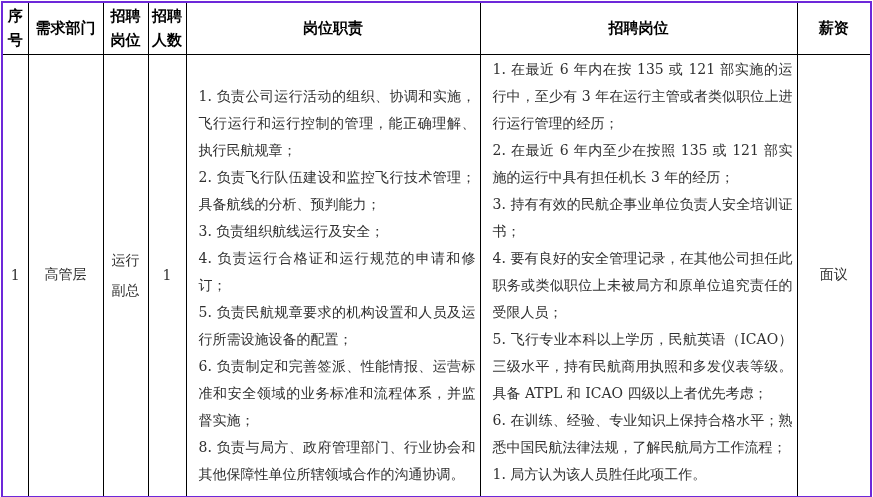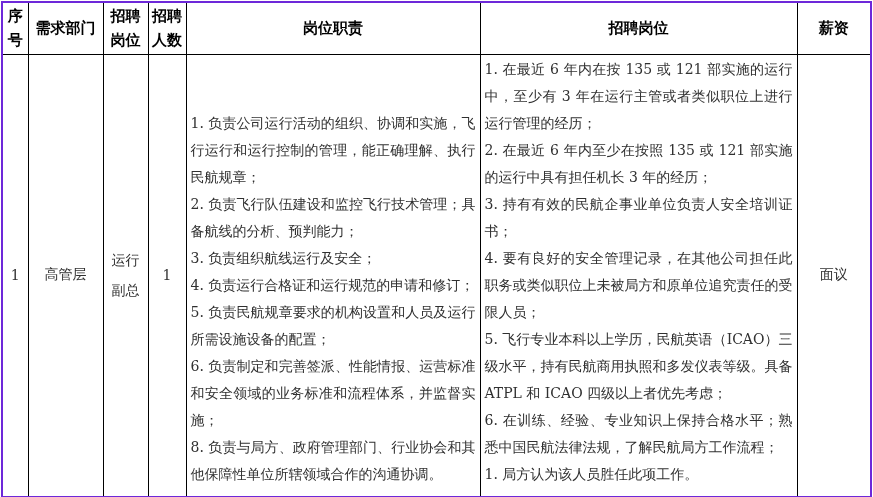--- a/index.html
+++ b/index.html
@@ -67,20 +67,21 @@
     width: 30px;
     margin: 0 auto;
     line-height: 30px;
     word-break: break-all;
     text-align: center;
   }
   td.duties-cell { vertical-align: bottom; }
   td.requirements-cell { vertical-align: middle; }
   .text-block {
     padding: 0 3px 7px 3px;
+    margin-left: 8px;
   }
   .text-block p {
     margin: 0;
     line-height: 27px;
     text-align: justify;
     word-break: break-all;
     color: #303030;
   }
 </style>
 </head>

